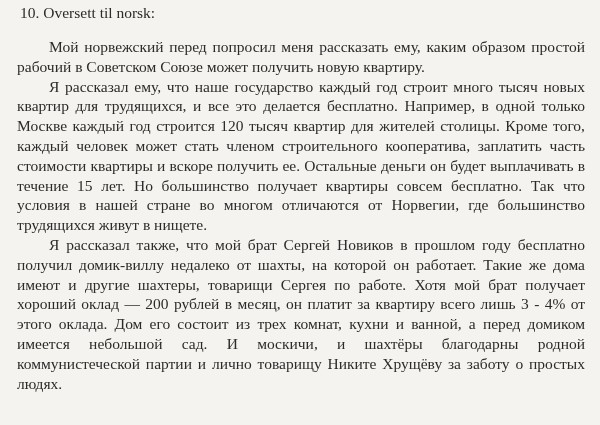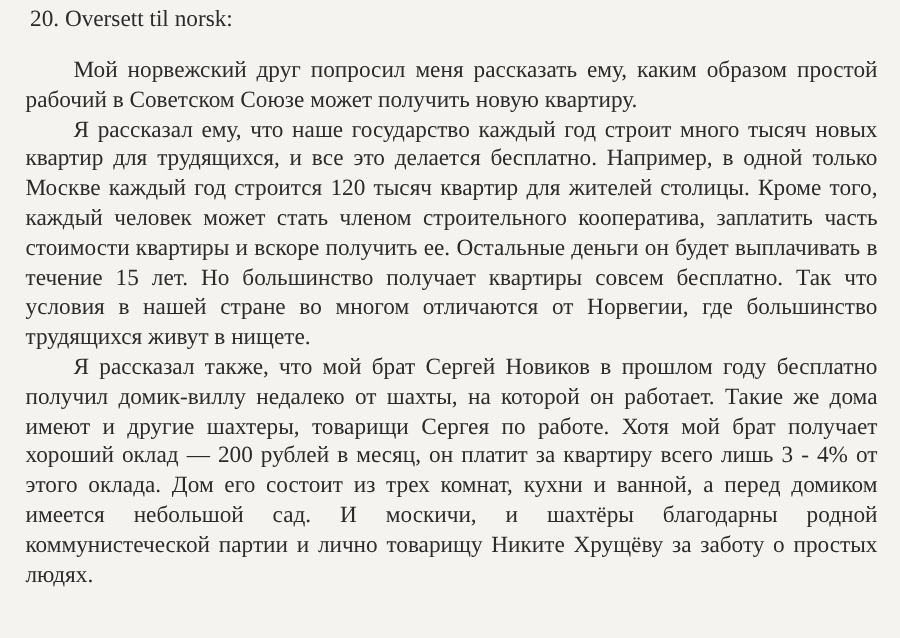--- a/index.html
+++ b/index.html
@@ -44,19 +44,19 @@
     .para {
       margin: 0;
       text-align: justify;
       text-indent: 32px;
     }
   </style>
 </head>
 <body>
 
 <div class="page">
-  <div class="heading">20. Oversett til norsk:</div>
+  <div class="heading">10. Oversett til norsk:</div>
   <div class="body-text">
-    <p class="para">Мой норвежский друг попросил меня рассказать ему, каким образом простой рабочий в Советском Союзе может получить новую квартиру.</p>
+    <p class="para">Мой норвежский перед попросил меня рассказать ему, каким образом простой рабочий в Советском Союзе может получить новую квартиру.</p>
     <p class="para">Я рассказал ему, что наше государство каждый год строит много тысяч новых квартир для трудящихся, и все это делается бесплатно. Например, в одной только Москве каждый год строится 120 тысяч квартир для жителей столицы. Кроме того, каждый человек может стать членом строительного кооператива, заплатить часть стоимости квартиры и вскоре получить ее. Остальные деньги он будет выплачивать в течение 15 лет. Но большинство получает квартиры совсем бесплатно. Так что условия в нашей стране во многом отличаются от Норвегии, где большинство трудящихся живут в нищете.</p>
     <p class="para">Я рассказал также, что мой брат Сергей Новиков в прошлом году бесплатно получил домик-виллу недалеко от шахты, на которой он работает. Такие же дома имеют и другие шахтеры, товарищи Сергея по работе. Хотя мой брат получает хороший оклад — 200 рублей в месяц, он платит за квартиру всего лишь 3 - 4% от этого оклада. Дом его состоит из трех комнат, кухни и ванной, а перед домиком имеется небольшой сад. И москичи, и шахтёры благодарны родной коммунистеческой партии и лично товарищу Никите Хрущёву за заботу о простых людях.</p>
   </div>
 </div>
 
 </body></html>

